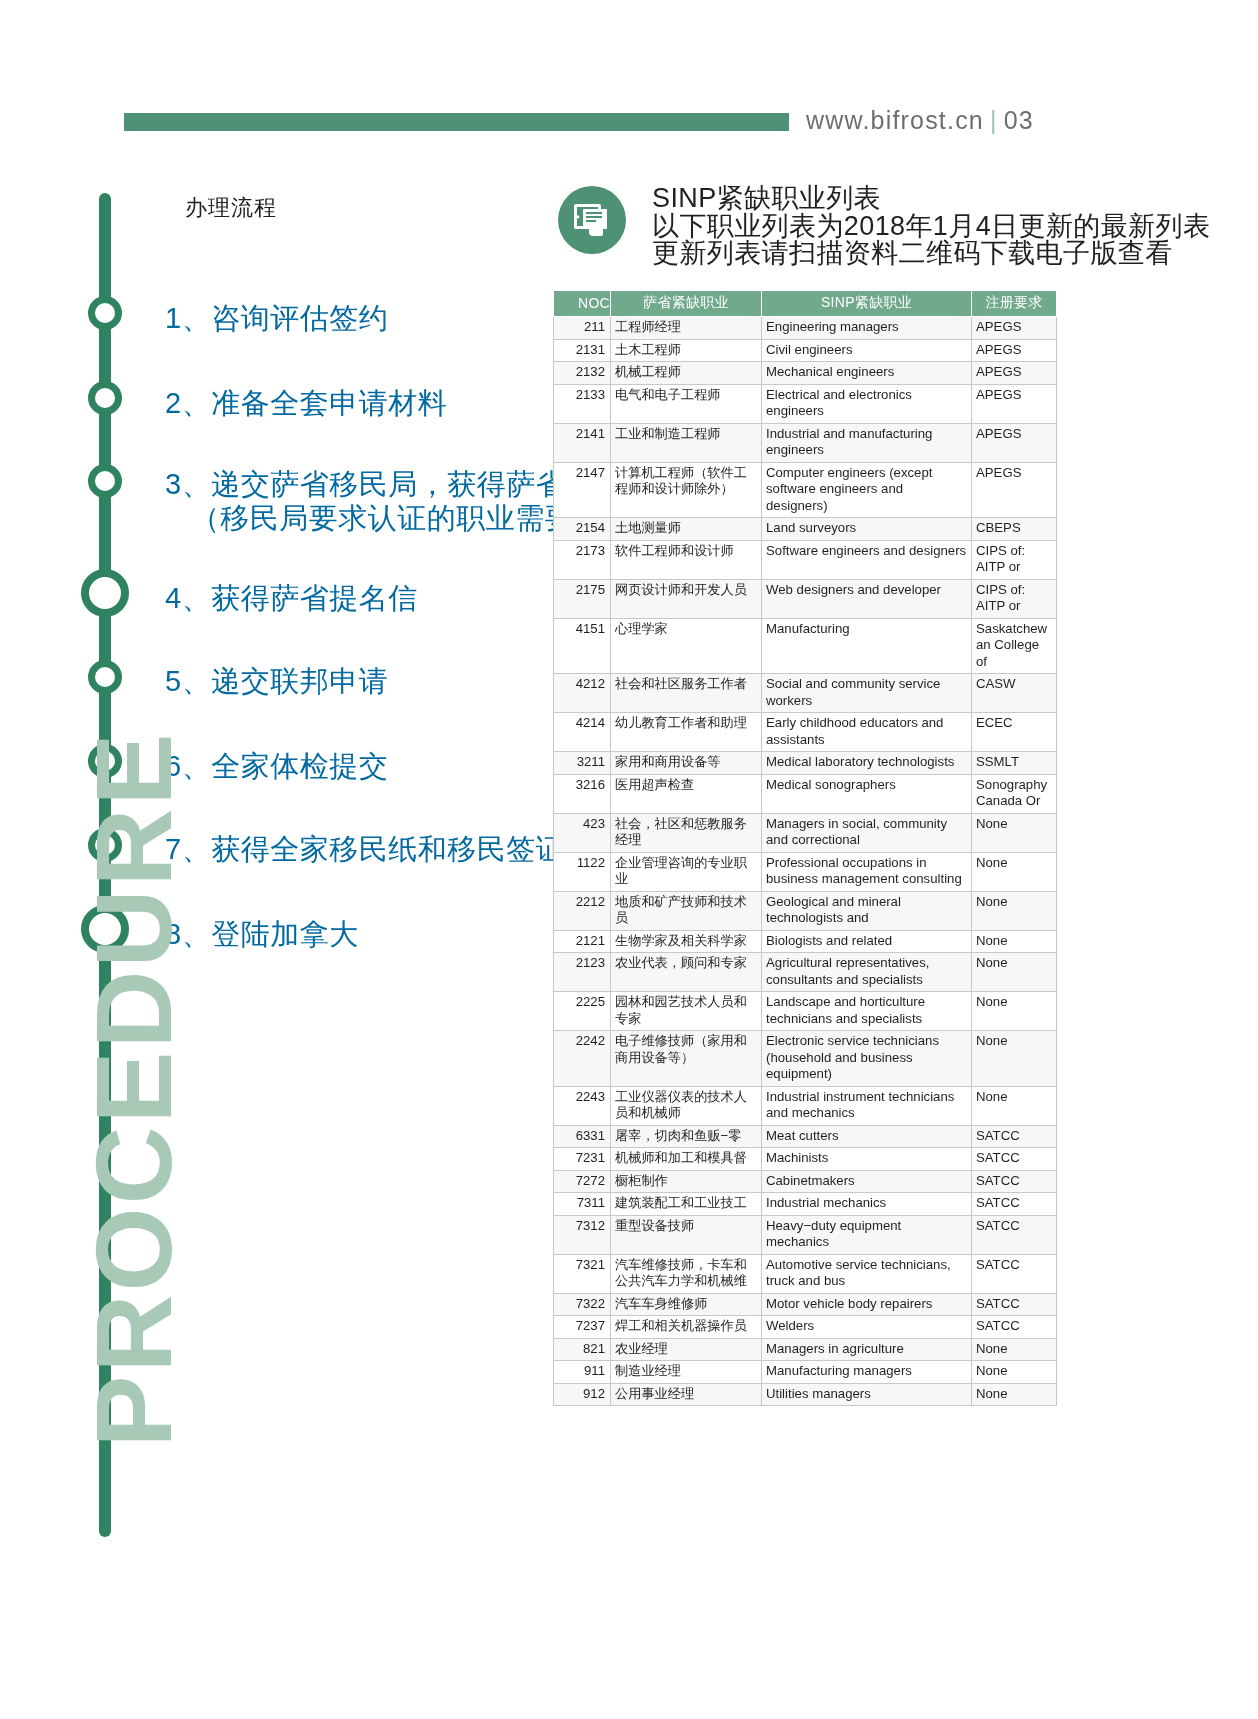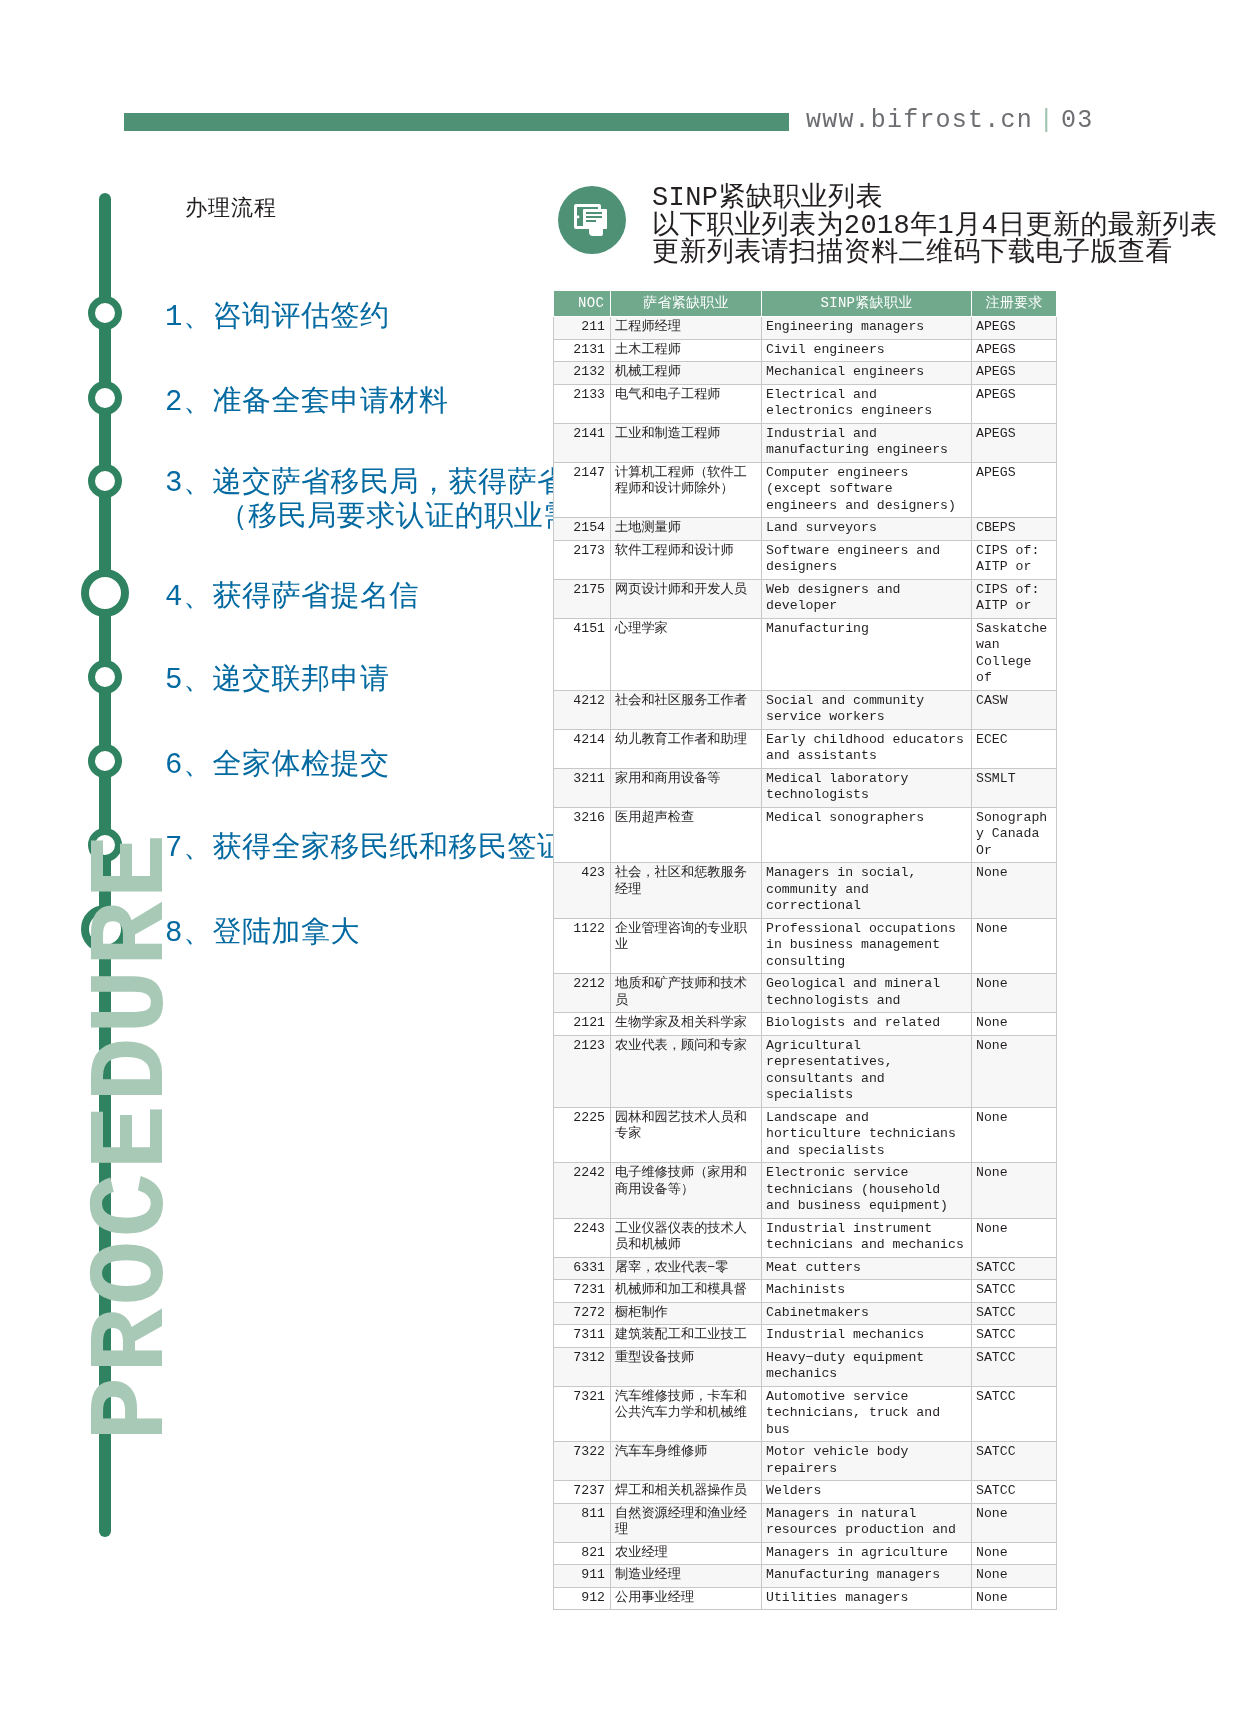--- a/index.html
+++ b/index.html
@@ -4,21 +4,21 @@
 <style>
   * { box-sizing: border-box; margin: 0; padding: 0; }
   html, body {
     width: 1258px;
     height: 1719px;
     background: #ffffff;
     font-family: "Liberation Sans", "DejaVu Sans", sans-serif;
     color: #231f20;
     overflow: hidden;
   }
-  .page { position: relative; width: 1258px; height: 1719px; font-family: Liberation Mono, monospace; }
+  .page { position: relative; width: 1258px; height: 1719px; }
 
   
   .header-rule {
     position: absolute;
     left: 124px; top: 113px;
     width: 665px; height: 18px;
     background: #4e9175;
   }
   .header-url {
     position: absolute;
@@ -333,21 +333,21 @@
           <td>None</td>
         </tr>
         <tr>
           <td class="noc">2243</td>
           <td>工业仪器仪表的技术人员和机械师</td>
           <td>Industrial instrument technicians and mechanics</td>
           <td>None</td>
         </tr>
         <tr>
           <td class="noc">6331</td>
-          <td>屠宰，农业代表−零</td>
+          <td>屠宰，切肉和鱼贩−零</td>
           <td>Meat cutters</td>
           <td>SATCC</td>
         </tr>
         <tr>
           <td class="noc">7231</td>
           <td>机械师和加工和模具督</td>
           <td>Machinists</td>
           <td>SATCC</td>
         </tr>
         <tr>
@@ -380,26 +380,20 @@
           <td>Motor vehicle body repairers</td>
           <td>SATCC</td>
         </tr>
         <tr>
           <td class="noc">7237</td>
           <td>焊工和相关机器操作员</td>
           <td>Welders</td>
           <td>SATCC</td>
         </tr>
         <tr>
-          <td class="noc">811</td>
-          <td>自然资源经理和渔业经理</td>
-          <td>Managers in natural resources production and</td>
-          <td>None</td>
-        </tr>
-        <tr>
           <td class="noc">821</td>
           <td>农业经理</td>
           <td>Managers in agriculture</td>
           <td>None</td>
         </tr>
         <tr>
           <td class="noc">911</td>
           <td>制造业经理</td>
           <td>Manufacturing managers</td>
           <td>None</td>

